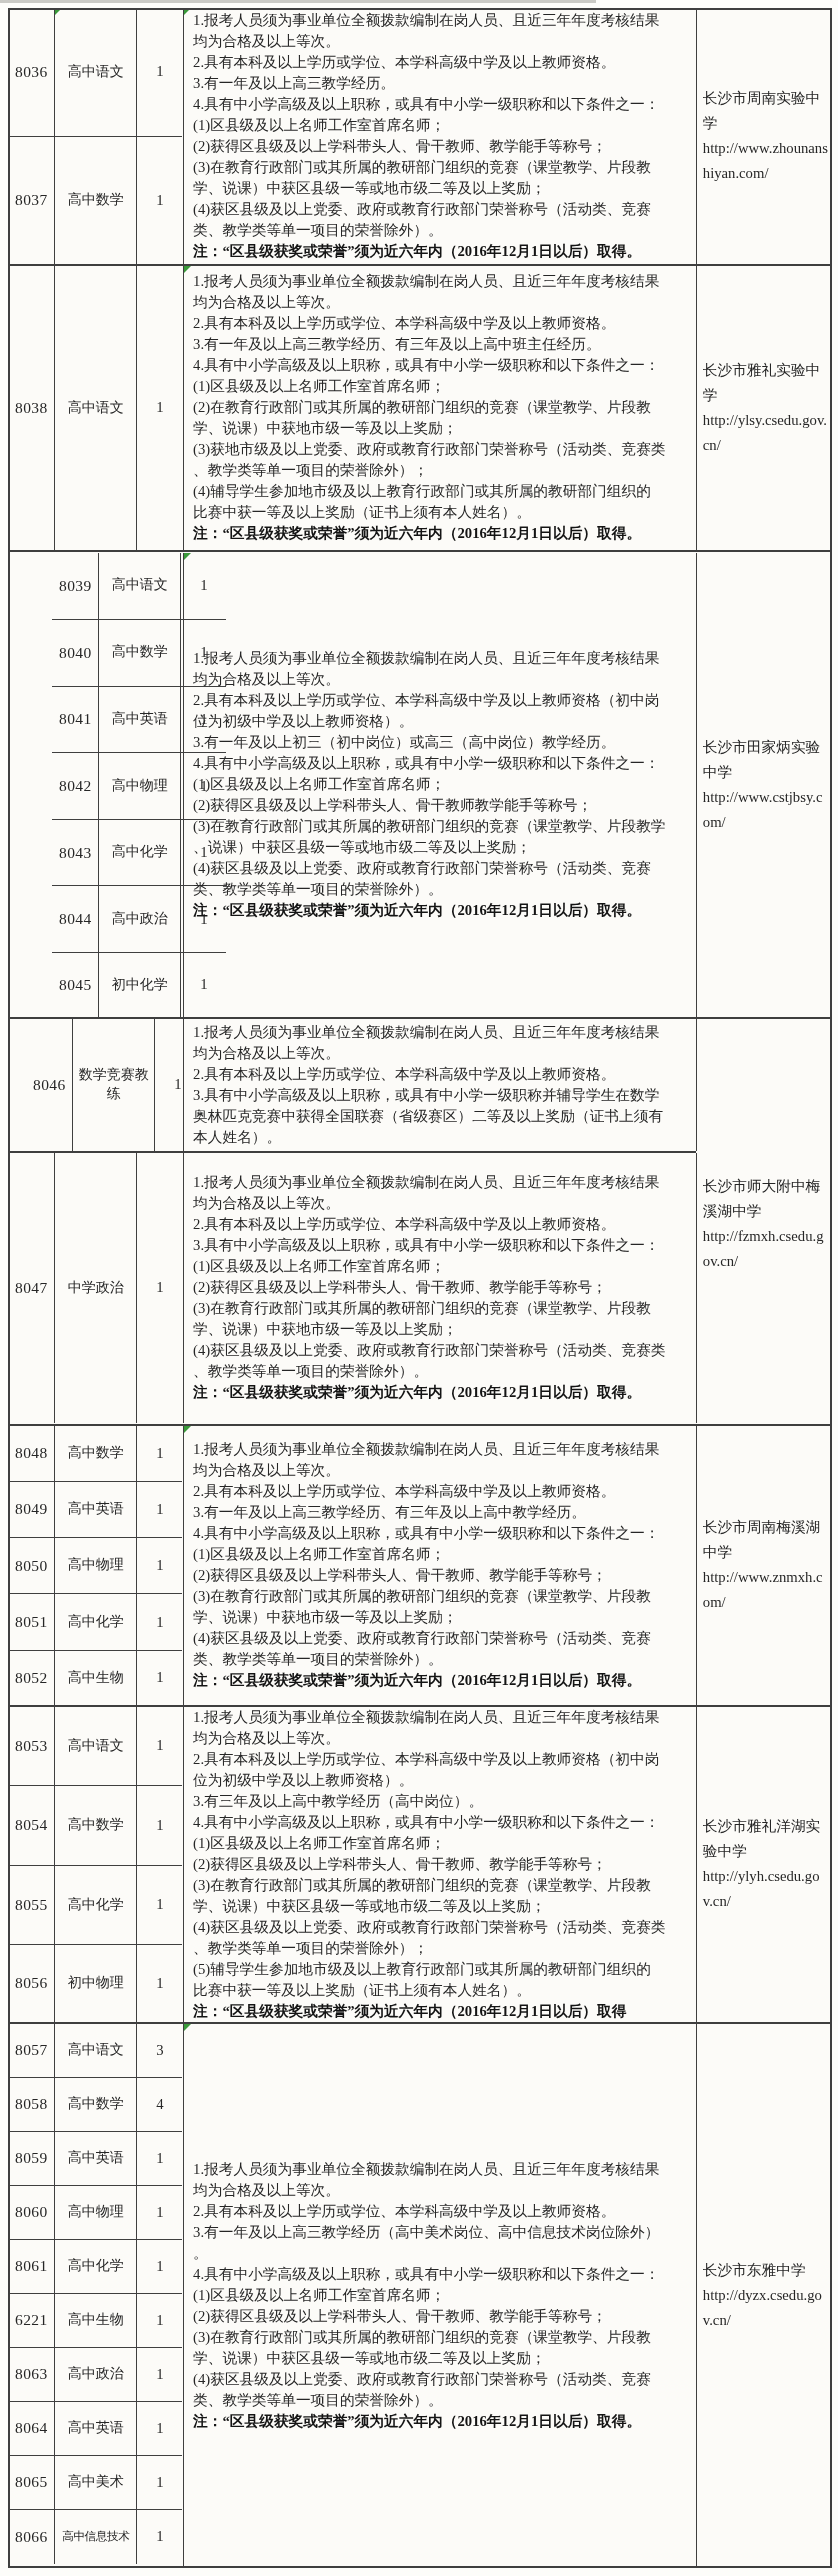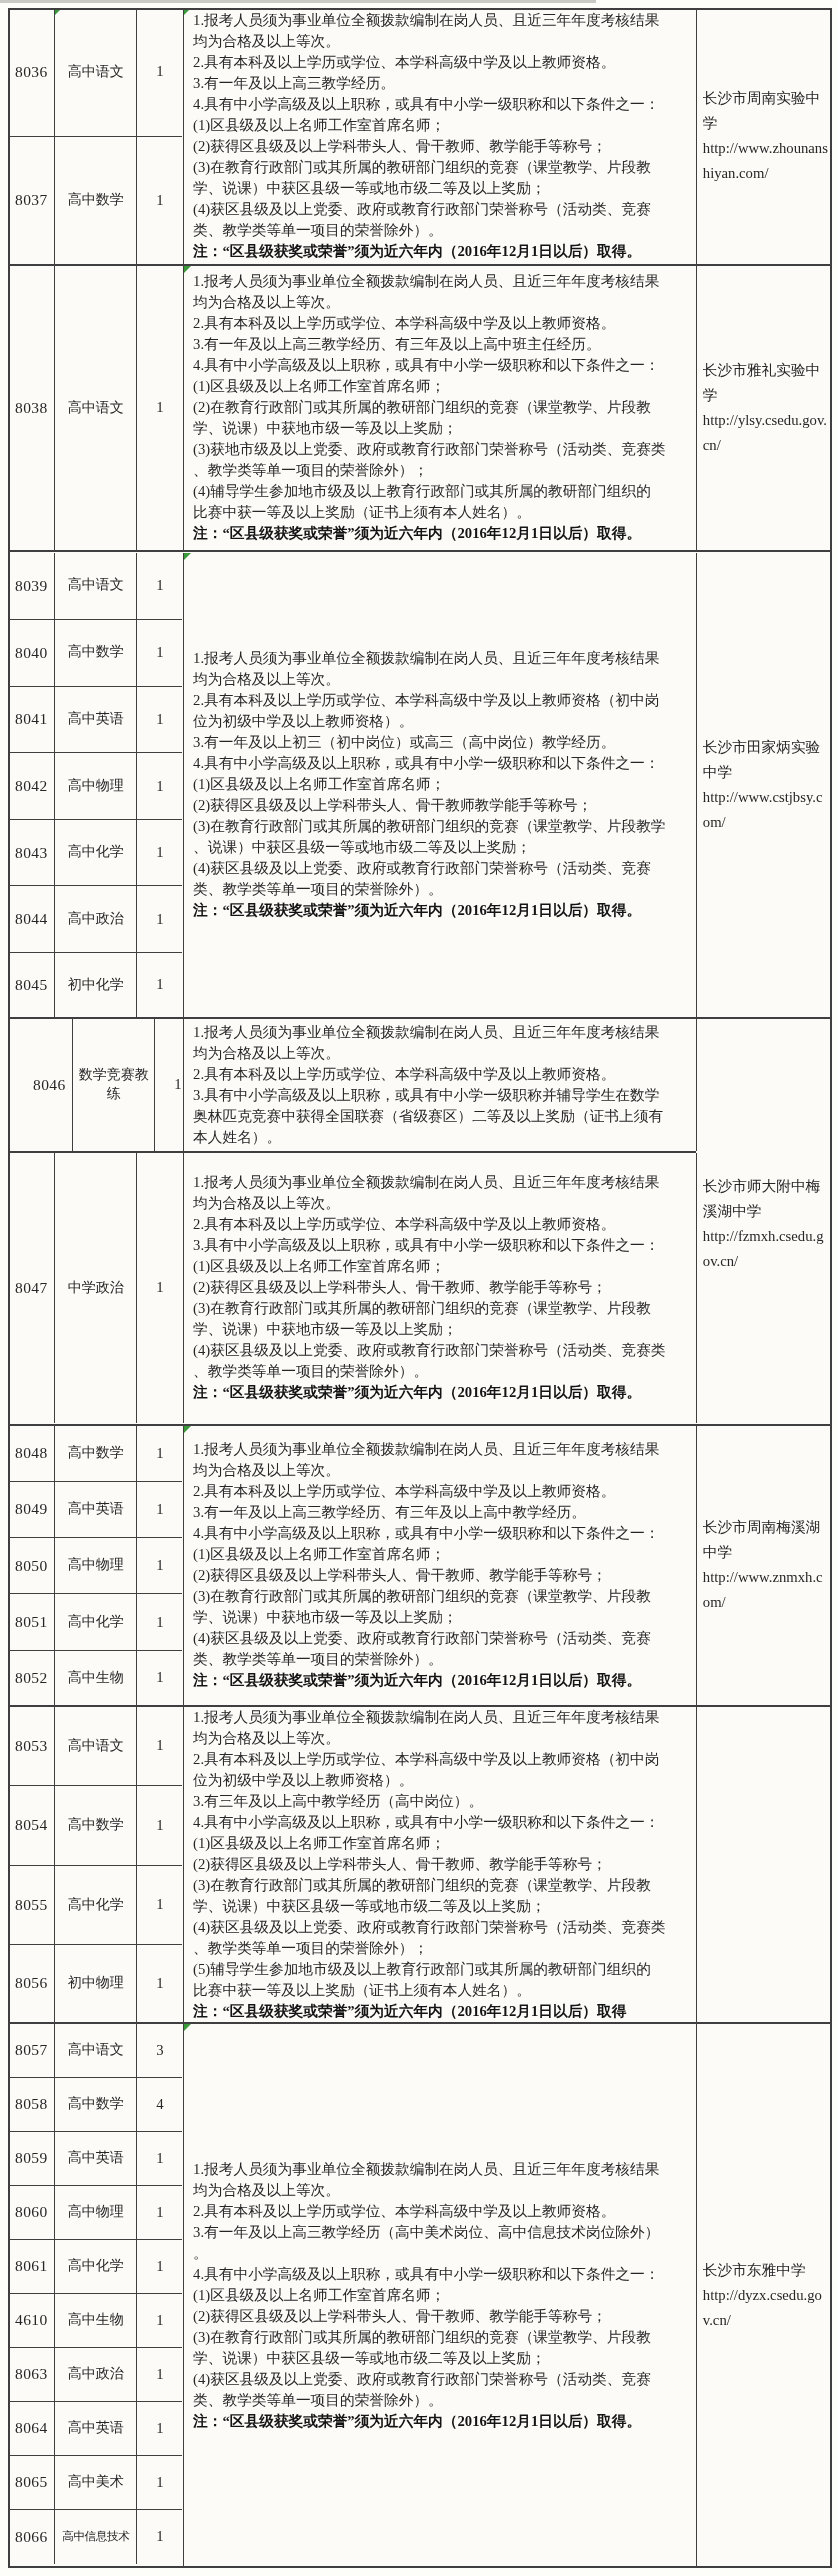--- a/index.html
+++ b/index.html
@@ -114,21 +114,21 @@
 比赛中获一等及以上奖励（证书上须有本人姓名）。</div>
         <div class="req-note">注：“区县级获奖或荣誉”须为近六年内（2016年12月1日以后）取得。</div>
       </div>
       <div class="school" style="top:0;height:284px;">
         <div>长沙市雅礼实验中学</div>
         <div>http://ylsy.csedu.gov.cn/</div>
       </div>
     </div>
 
     <div class="block" style="top:545px;height:466px;">
-      <div class="lrows" style="height:464px;">
+      <div class="lrows" style="height:464px;margin-left:44px;">
         <div class="lrow" style="height:67px;">
           <div class="cell code">8039</div>
           <div class="cell subj">高中语文</div>
           <div class="cell cnt">1</div>
         </div>
         <div class="lrow" style="height:67px;">
           <div class="cell code">8040</div>
           <div class="cell subj">高中数学</div>
           <div class="cell cnt">1</div>
         </div>
@@ -305,20 +305,24 @@
 (1)区县级及以上名师工作室首席名师；
 (2)获得区县级及以上学科带头人、骨干教师、教学能手等称号；
 (3)在教育行政部门或其所属的教研部门组织的竞赛（课堂教学、片段教
 学、说课）中获区县级一等或地市级二等及以上奖励；
 (4)获区县级及以上党委、政府或教育行政部门荣誉称号（活动类、竞赛类
 、教学类等单一项目的荣誉除外）；
 (5)辅导学生参加地市级及以上教育行政部门或其所属的教研部门组织的
 比赛中获一等及以上奖励（证书上须有本人姓名）。</div>
         <div class="req-note">注：“区县级获奖或荣誉”须为近六年内（2016年12月1日以后）取得</div>
       </div>
+      <div class="school" style="top:0;height:315px;">
+        <div>长沙市雅礼洋湖实验中学</div>
+        <div>http://ylyh.csedu.gov.cn/</div>
+      </div>
     </div>
 
     <div class="block last" style="top:2016px;height:543px;">
       <div class="lrows" style="height:543px;">
         <div class="lrow" style="height:54px;">
           <div class="cell code">8057</div>
           <div class="cell subj">高中语文</div>
           <div class="cell cnt">3</div>
         </div>
         <div class="lrow" style="height:54px;">
@@ -335,21 +339,21 @@
           <div class="cell code">8060</div>
           <div class="cell subj">高中物理</div>
           <div class="cell cnt">1</div>
         </div>
         <div class="lrow" style="height:54px;">
           <div class="cell code">8061</div>
           <div class="cell subj">高中化学</div>
           <div class="cell cnt">1</div>
         </div>
         <div class="lrow" style="height:54px;">
-          <div class="cell code">4610</div>
+          <div class="cell code">6221</div>
           <div class="cell subj">高中生物</div>
           <div class="cell cnt">1</div>
         </div>
         <div class="lrow" style="height:54px;">
           <div class="cell code">8063</div>
           <div class="cell subj">高中政治</div>
           <div class="cell cnt">1</div>
         </div>
         <div class="lrow" style="height:54px;">
           <div class="cell code">8064</div>

